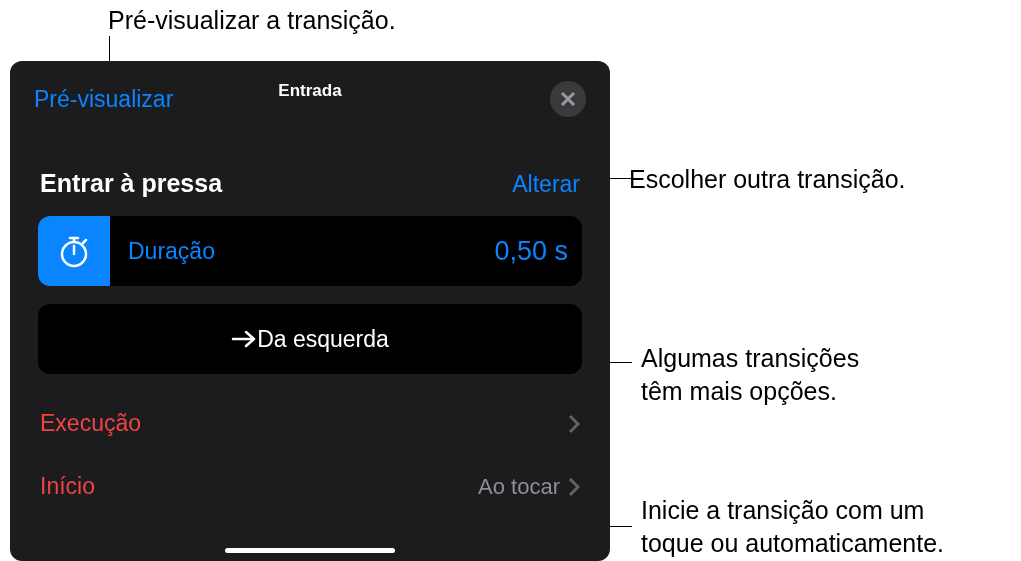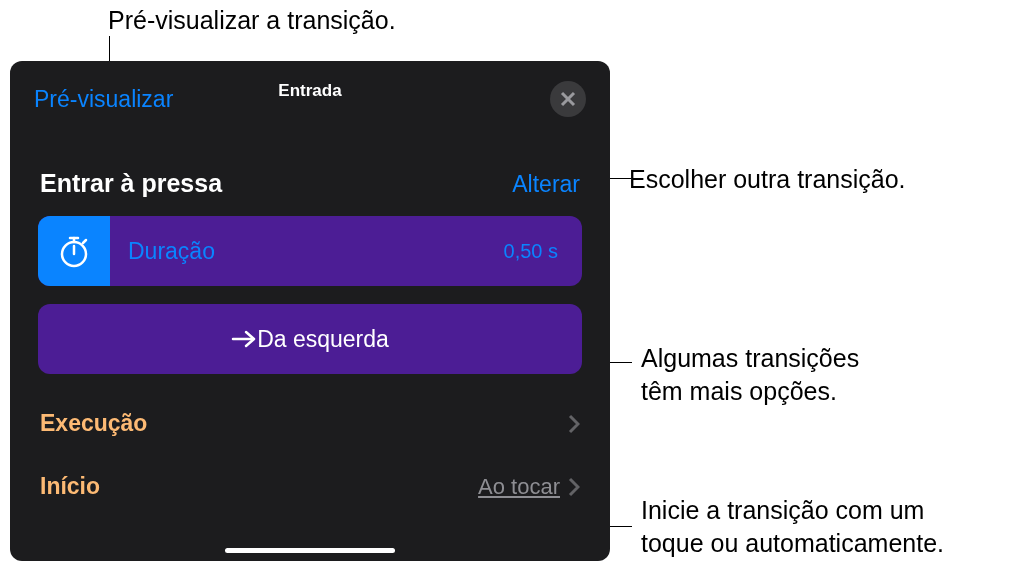--- a/index.html
+++ b/index.html
@@ -74,21 +74,21 @@
       font-weight: 600;
       color: #fff;
     }
     .change-btn {
       font-size: 23px;
       color: #0a84ff;
       cursor: pointer;
     }
     .card {
       margin: 0 28px 18px 28px;
-      background: #4c1d95;
+      background: #000000;
       border-radius: 12px;
       display: flex;
       align-items: center;
       height: 70px;
       overflow: hidden;
     }
     .duration-card .icon-wrap {
       width: 72px;
       height: 100%;
       background: #0a84ff;
@@ -103,23 +103,23 @@
     }
     .duration-label {
       color: #0a84ff;
       font-size: 23px;
       font-weight: 400;
       padding-left: 18px;
       flex: 1;
     }
     .duration-value {
       color: #0a84ff;
-      font-size: 20px;
+      font-size: 27px;
       font-weight: 400;
-      padding-right: 24px;
+      padding-right: 14px;
     }
     .direction-card {
       justify-content: center;
     }
     .direction-content {
       display: flex;
       align-items: center;
     }
     .arrow-icon {
       width: 26px;
@@ -131,28 +131,26 @@
     }
     .list-row {
       display: flex;
       justify-content: space-between;
       align-items: center;
       padding: 18px 30px;
       cursor: pointer;
     }
     .row-label {
       font-size: 23px;
-      color: #fdba74;
-      font-weight: bold;
+      color: #ef4444;
     }
     .row-value {
       font-size: 22px;
       color: #8e8e93;
       margin-right: 8px;
-      text-decoration: underline;
     }
     .row-right {
       display: flex;
       align-items: center;
     }
     .chevron {
       width: 12px;
       height: 20px;
       stroke: #636366;
       stroke-width: 3;

